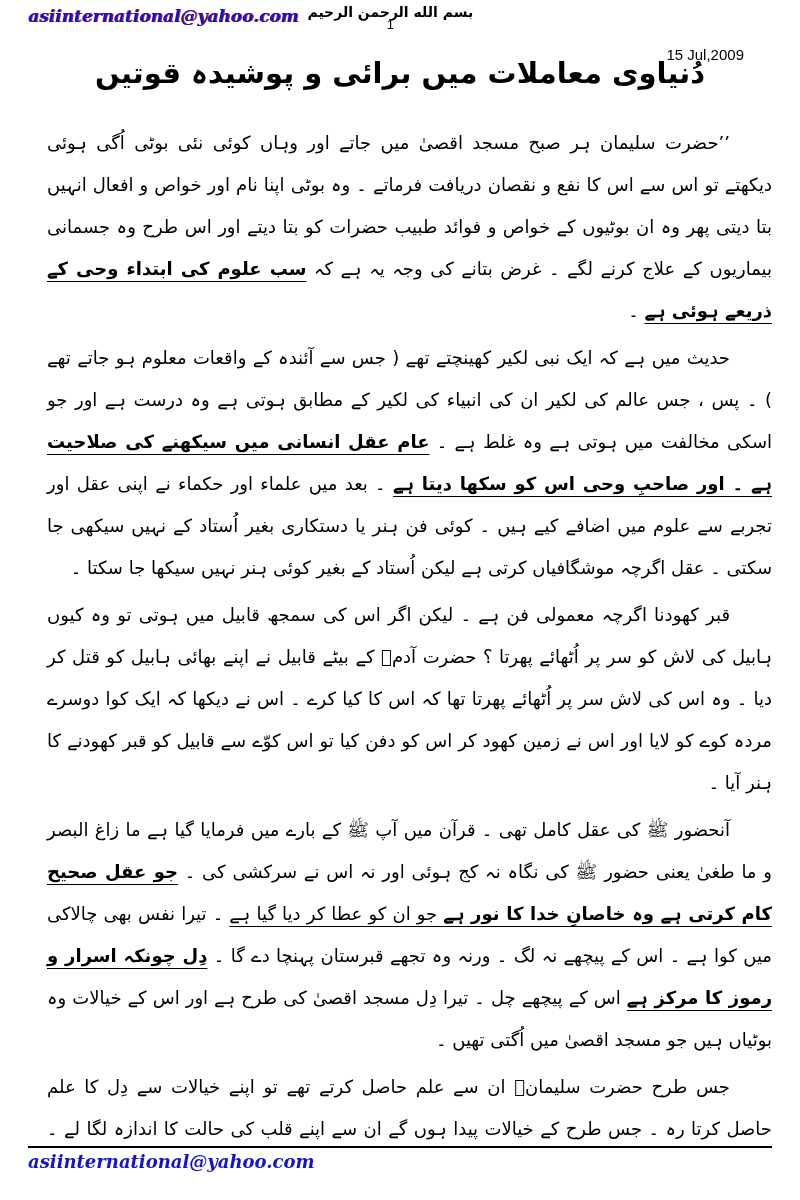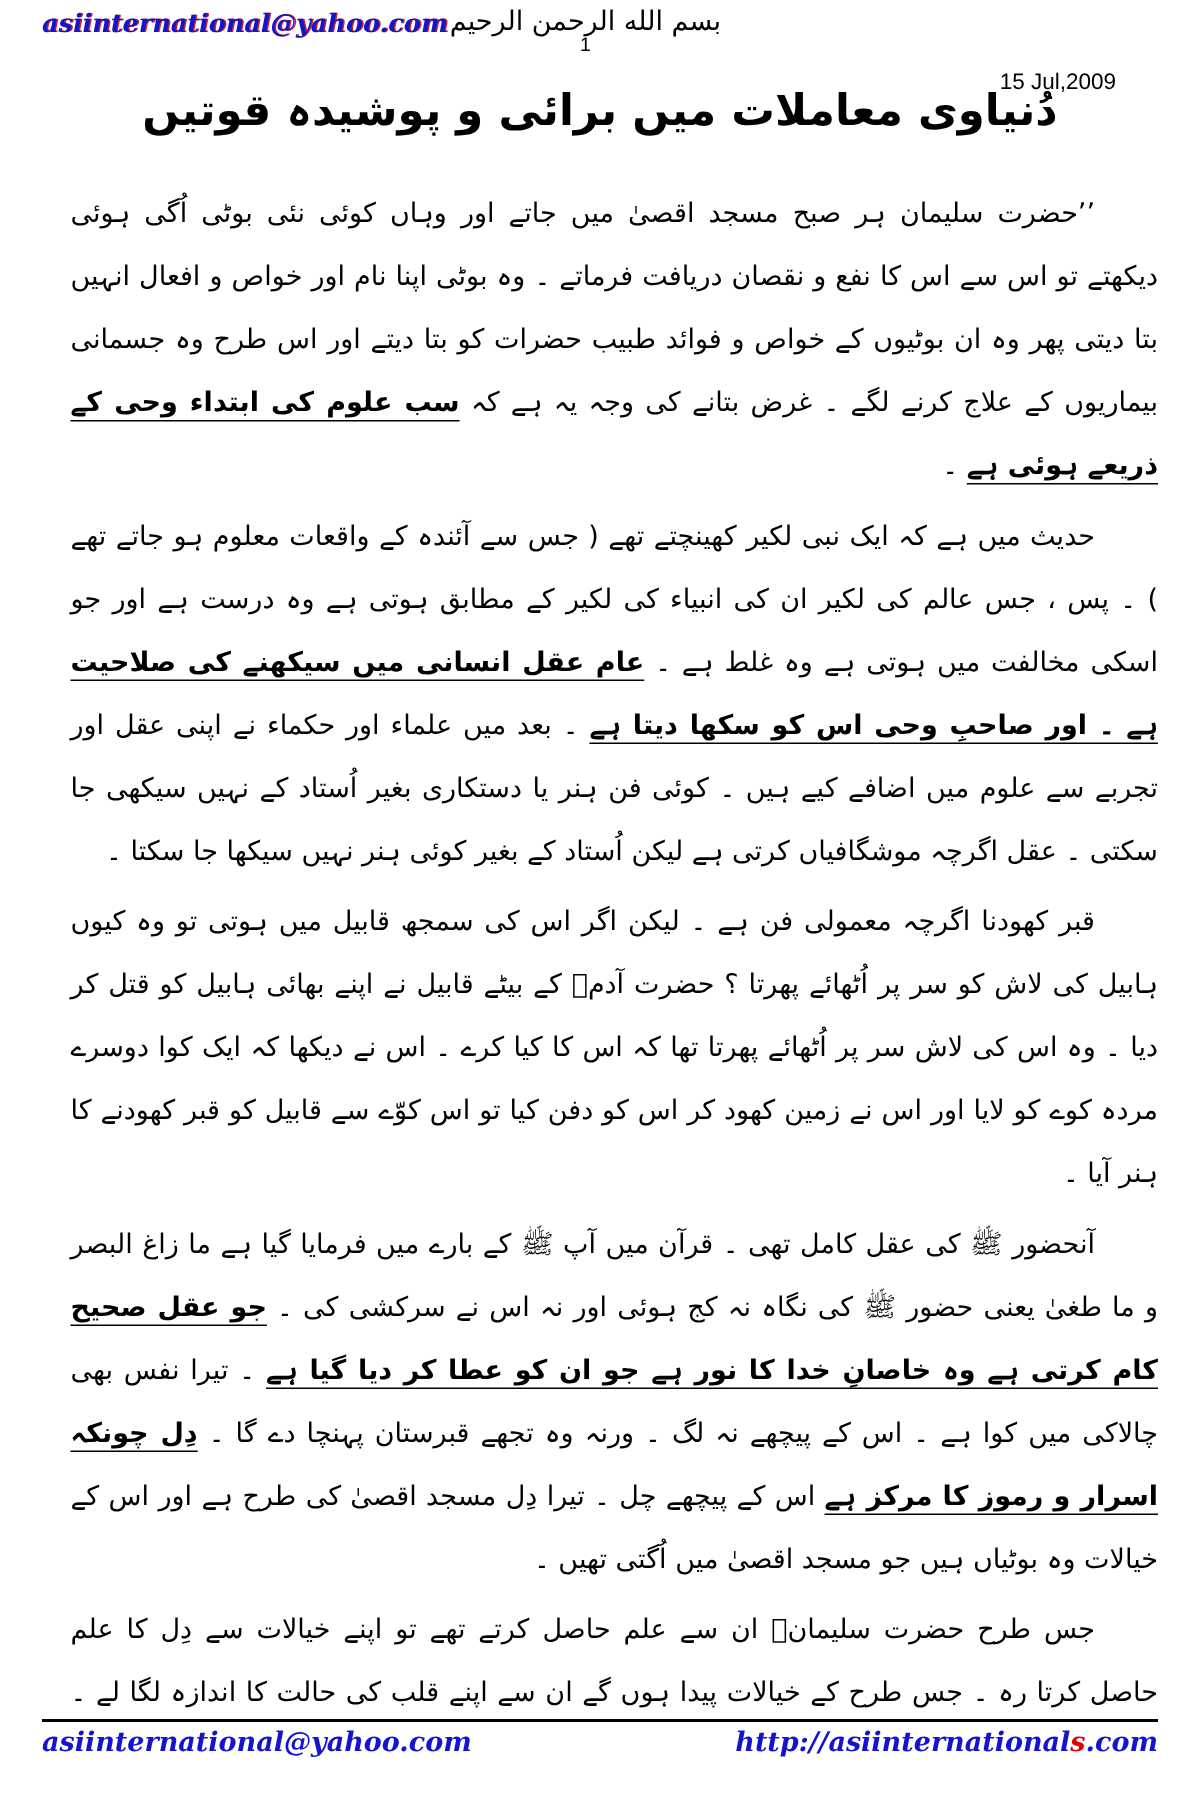--- a/index.html
+++ b/index.html
@@ -23,21 +23,21 @@
     font-style: italic; font-weight: bold;
     font-size: 17px; color: #1414cc;
     text-shadow: 1px 0 0 #cc2222;
     padding-top: 2px;
   }
   .bismillah-block {
     text-align: center;
     transform: translateX(-60px);
   }
   .bismillah {
-    font-size: 18px; font-weight: normal;
+    font-size: 14px; font-weight: bold;
     direction: rtl;
     text-align: right;
   }
   .page-number {
     font-family: "Liberation Sans", sans-serif;
     font-size: 13px; margin-top: -3px;
   }
   .header-spacer { width: 170px; }
 
   .title-row { position: relative; height: 68px; }
@@ -66,21 +66,20 @@
   }
   .para { text-indent: 42px; margin-bottom: 5px; margin-left: 19px; }
   .para span.bold-underline {
     font-weight: bold;
     text-decoration: underline;
     text-underline-offset: 6px;
   }
   .para span.underline {
     text-decoration: underline;
     text-underline-offset: 6px;
-    font-weight: bold;
   }
 
   
   .footer {
     position: absolute; left: 28px; right: 28px; top: 1146px;
     border-top: 2px solid #000;
     padding-top: 3px;
     display: flex; justify-content: space-between; align-items: flex-start;
   }
   .footer-link {
@@ -112,16 +111,15 @@
   <div class="body-text">
       <p class="para"><span>’’حضرت سلیمان ہر صبح مسجد اقصیٰ میں جاتے اور وہاں کوئی نئی بوٹی اُگی ہوئی دیکھتے تو اس سے اس کا نفع و نقصان دریافت فرماتے ۔ وہ بوٹی اپنا نام اور خواص و افعال انہیں بتا دیتی پھر وہ ان بوٹیوں کے خواص و فوائد طبیب حضرات کو بتا دیتے اور اس طرح وہ جسمانی بیماریوں کے علاج کرنے لگے ۔ غرض بتانے کی وجہ یہ ہے کہ </span><span class="bold-underline">سب علوم کی ابتداء وحی کے ذریعے ہوئی ہے</span><span> ۔</span></p>
       <p class="para"><span>حدیث میں ہے کہ ایک نبی لکیر کھینچتے تھے ( جس سے آئندہ کے واقعات معلوم ہو جاتے تھے ) ۔ پس ، جس عالم کی لکیر ان کی انبیاء کی لکیر کے مطابق ہوتی ہے وہ درست ہے اور جو اسکی مخالفت میں ہوتی ہے وہ غلط ہے ۔ </span><span class="bold-underline">عام عقل انسانی میں سیکھنے کی صلاحیت ہے ۔ اور صاحبِ وحی اس کو سکھا دیتا ہے</span><span> ۔ بعد میں علماء اور حکماء نے اپنی عقل اور تجربے سے علوم میں اضافے کیے ہیں ۔ کوئی فن ہنر یا دستکاری بغیر اُستاد کے نہیں سیکھی جا سکتی ۔ عقل اگرچہ موشگافیاں کرتی ہے لیکن اُستاد کے بغیر کوئی ہنر نہیں سیکھا جا سکتا ۔</span></p>
       <p class="para"><span>قبر کھودنا اگرچہ معمولی فن ہے ۔ لیکن اگر اس کی سمجھ قابیل میں ہوتی تو وہ کیوں ہابیل کی لاش کو سر پر اُٹھائے پھرتا ؟ حضرت آدمؑ کے بیٹے قابیل نے اپنے بھائی ہابیل کو قتل کر دیا ۔ وہ اس کی لاش سر پر اُٹھائے پھرتا تھا کہ اس کا کیا کرے ۔ اس نے دیکھا کہ ایک کوا دوسرے مردہ کوے کو لایا اور اس نے زمین کھود کر اس کو دفن کیا تو اس کوّے سے قابیل کو قبر کھودنے کا ہنر آیا ۔</span></p>
       <p class="para"><span>آنحضور ﷺ کی عقل کامل تھی ۔ قرآن میں آپ ﷺ کے بارے میں فرمایا گیا ہے ما زاغ البصر و ما طغیٰ یعنی حضور ﷺ کی نگاہ نہ کج ہوئی اور نہ اس نے سرکشی کی ۔ </span><span class="bold-underline">جو عقل صحیح کام کرتی ہے وہ خاصانِ خدا کا نور ہے</span><span class="underline"> جو ان کو عطا کر دیا گیا ہے</span><span> ۔ تیرا نفس بھی چالاکی میں کوا ہے ۔ اس کے پیچھے نہ لگ ۔ ورنہ وہ تجھے قبرستان پہنچا دے گا ۔ </span><span class="bold-underline">دِل چونکہ اسرار و رموز کا مرکز ہے</span><span> اس کے پیچھے چل ۔ تیرا دِل مسجد اقصیٰ کی طرح ہے اور اس کے خیالات وہ بوٹیاں ہیں جو مسجد اقصیٰ میں اُگتی تھیں ۔</span></p>
       <p class="para"><span>جس طرح حضرت سلیمانؑ ان سے علم حاصل کرتے تھے تو اپنے خیالات سے دِل کا علم حاصل کرتا رہ ۔ جس طرح کے خیالات پیدا ہوں گے ان سے اپنے قلب کی حالت کا اندازہ لگا لے ۔ زمین کی اچھائی یا برائی کا معیار اس کی پیداوار ہے ۔ جو زمین گنا اُگائے وہ بہتر ہے اور جو زکل اُگائے وہ خراب ہے ۔ </span></p>
     </div>
 
   <div class="footer">
     <span class="footer-link">asiinternational@yahoo.com</span>
-    <span class="footer-link"><span>http://asiinternational</span><span class="hl">s</span><span>.com</span></span>
   </div>
 
 </div>
 
 </body></html>

